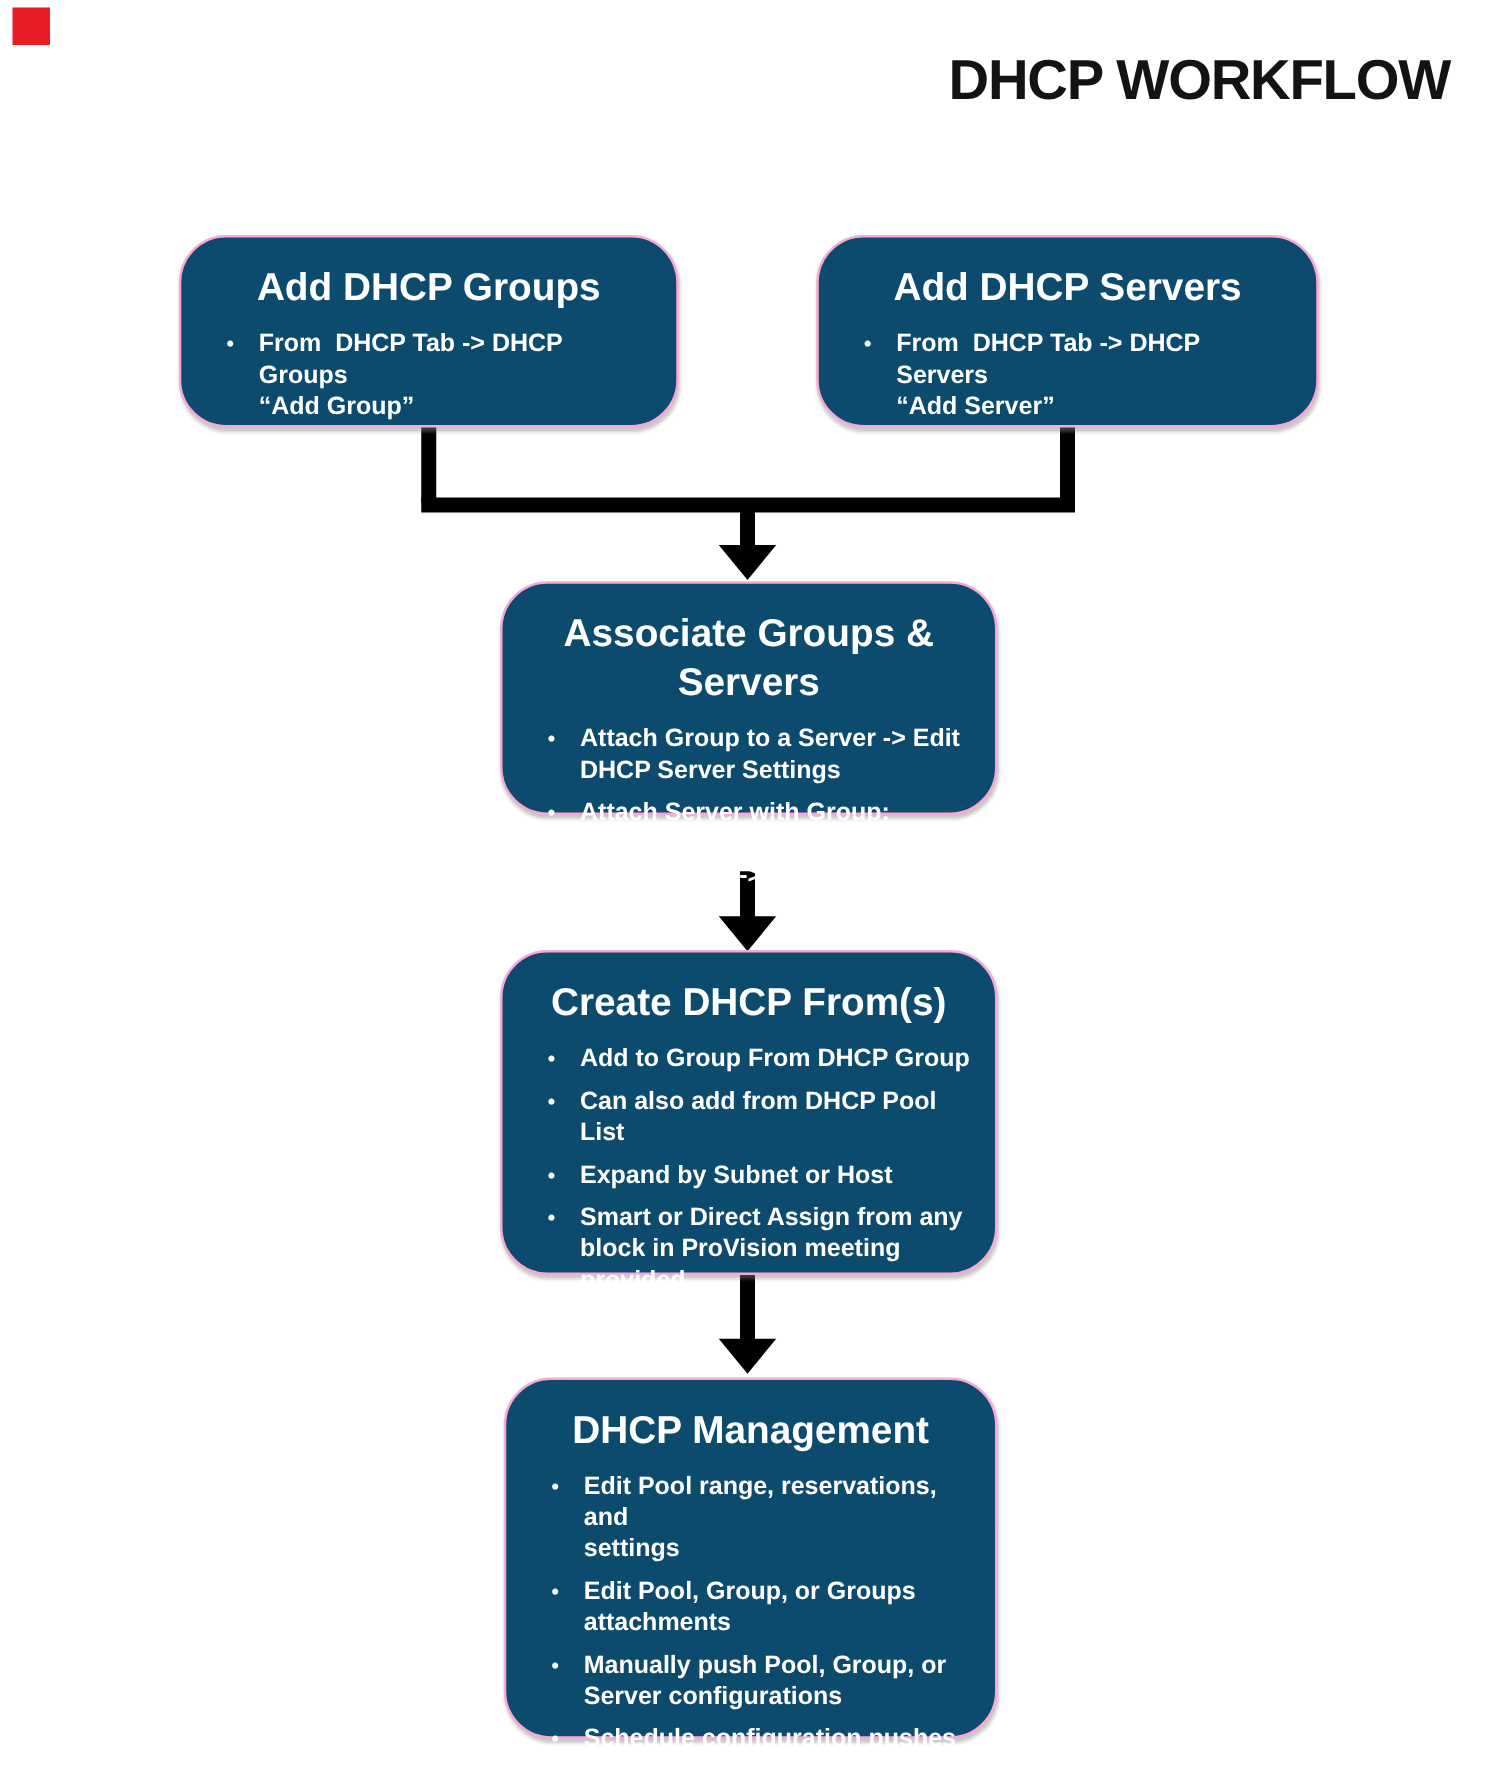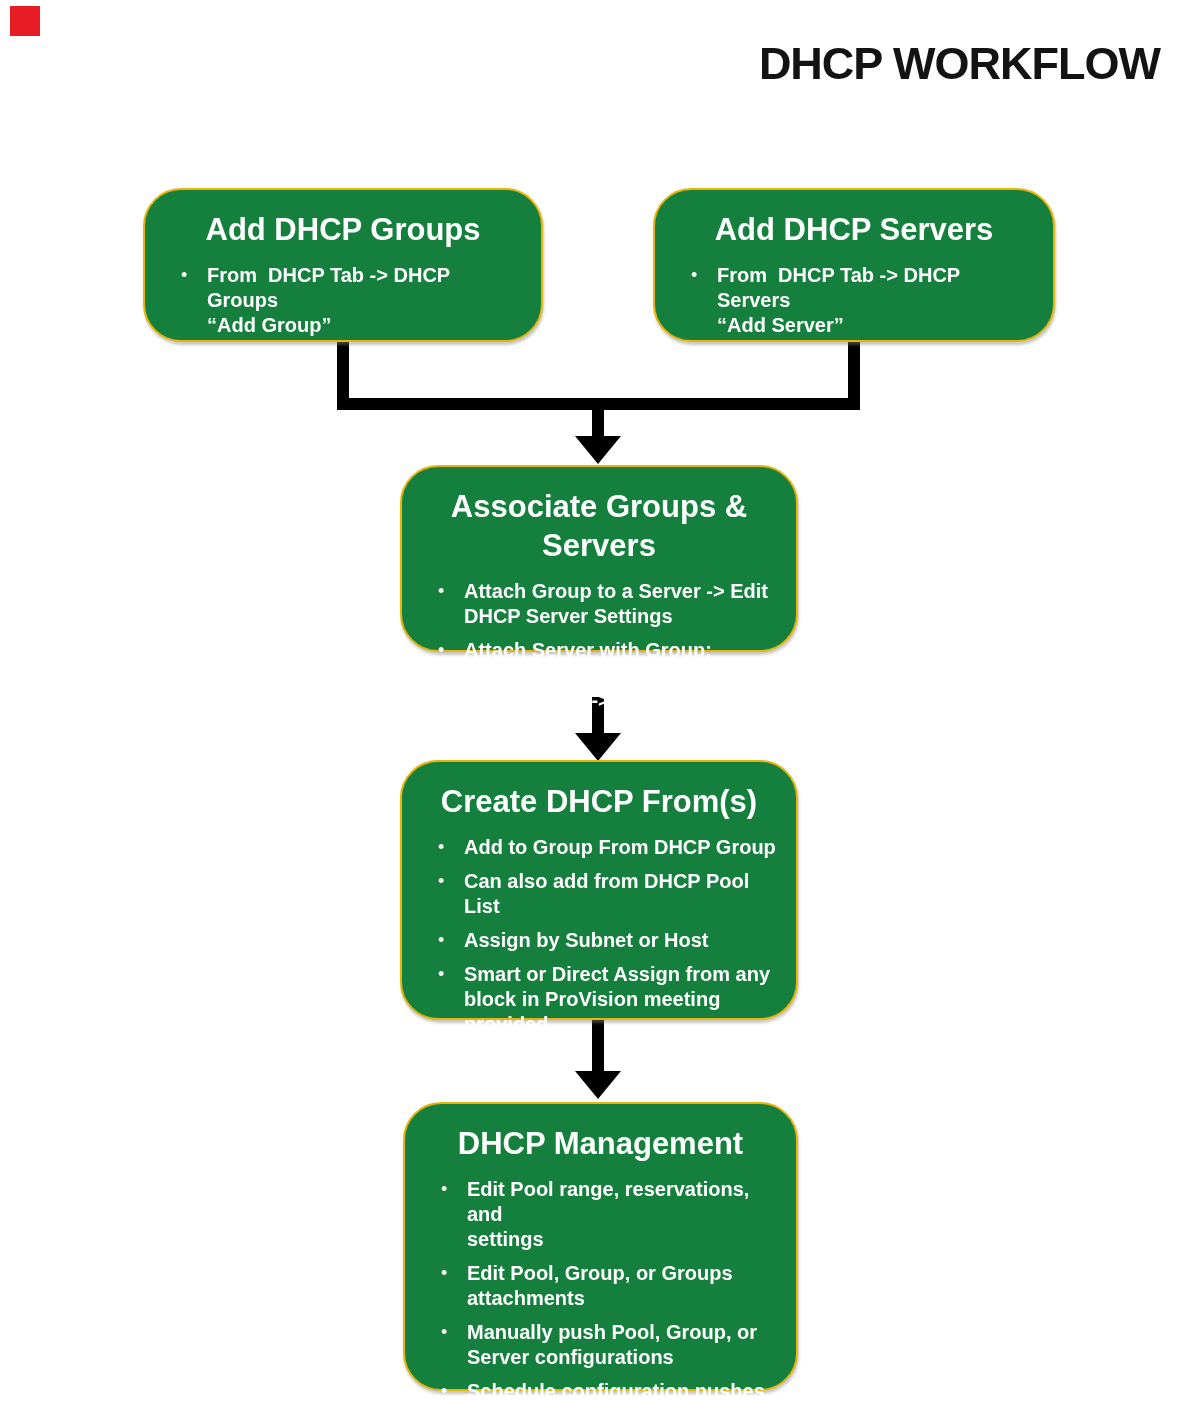--- a/index.html
+++ b/index.html
@@ -11,21 +11,21 @@
     position:absolute;left:10px;top:6px;width:30px;height:30px;
     background:#e81c24;
   }
   .page-title{
     position:absolute;left:0;top:38px;width:1160px;margin:0;
     text-align:right;font-size:45px;font-weight:600;color:#131313;
     letter-spacing:-1px;white-space:pre;
   }
   .box{
     position:absolute;box-sizing:border-box;
-    background:#15803d;border:2px solid #eab308;border-radius:38px;
+    background:#0c4a6e;border:2px solid #f9a8d4;border-radius:38px;
     color:#ffffff;box-shadow:1px 3px 3px rgba(130,130,130,0.45);
   }
   .box-title{
     margin:20px 14px 0 14px;text-align:center;
     font-size:31px;line-height:39px;font-weight:bold;white-space:pre-wrap;
   }
   .bullets{margin-top:14px;padding:0 18px 0 36px;}
   .bullet{display:flex;align-items:flex-start;margin-bottom:9px;}
   .dot{
     flex:0 0 26px;font-size:18px;line-height:25px;color:#ffffff;
@@ -122,21 +122,21 @@
       <div class="bullet">
         <span class="dot">•</span>
         <span class="btext">Add to Group From DHCP Group</span>
       </div>
       <div class="bullet">
         <span class="dot">•</span>
         <span class="btext">Can also add from DHCP Pool List</span>
       </div>
       <div class="bullet">
         <span class="dot">•</span>
-        <span class="btext">Assign by Subnet or Host</span>
+        <span class="btext">Expand by Subnet or Host</span>
       </div>
       <div class="bullet">
         <span class="dot">•</span>
         <span class="btext">Smart or Direct Assign from any
 block in ProVision meeting provided
 criteria</span>
       </div>
     </div>
   </div>
 

